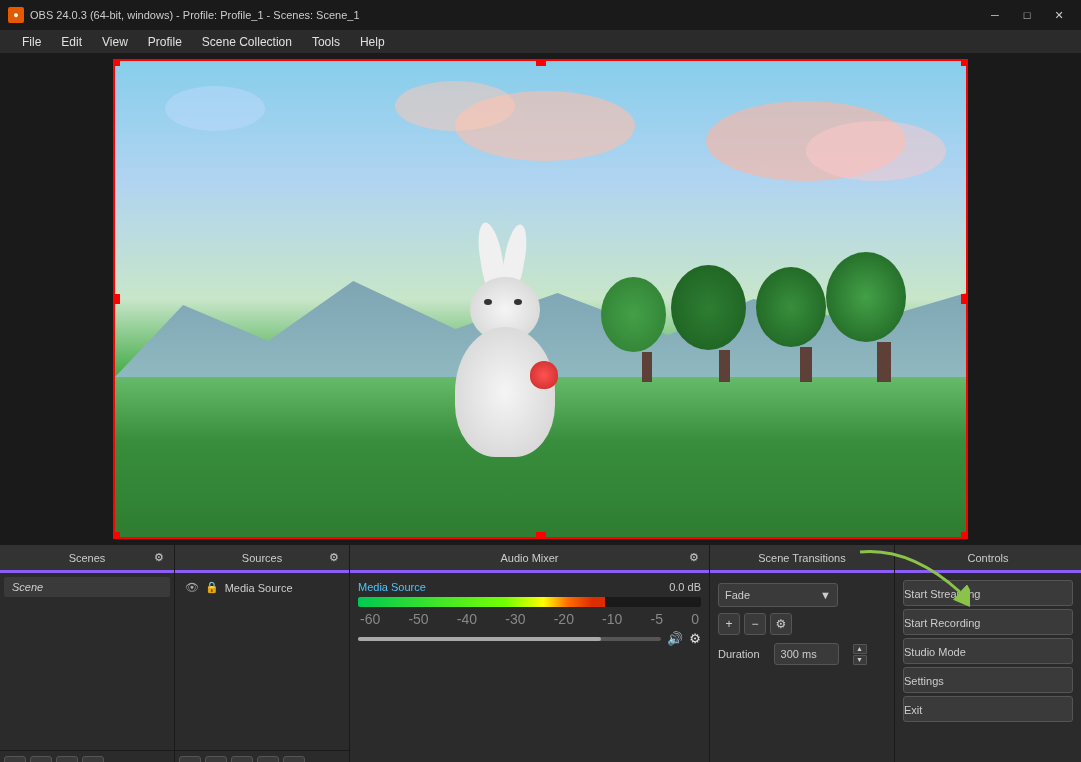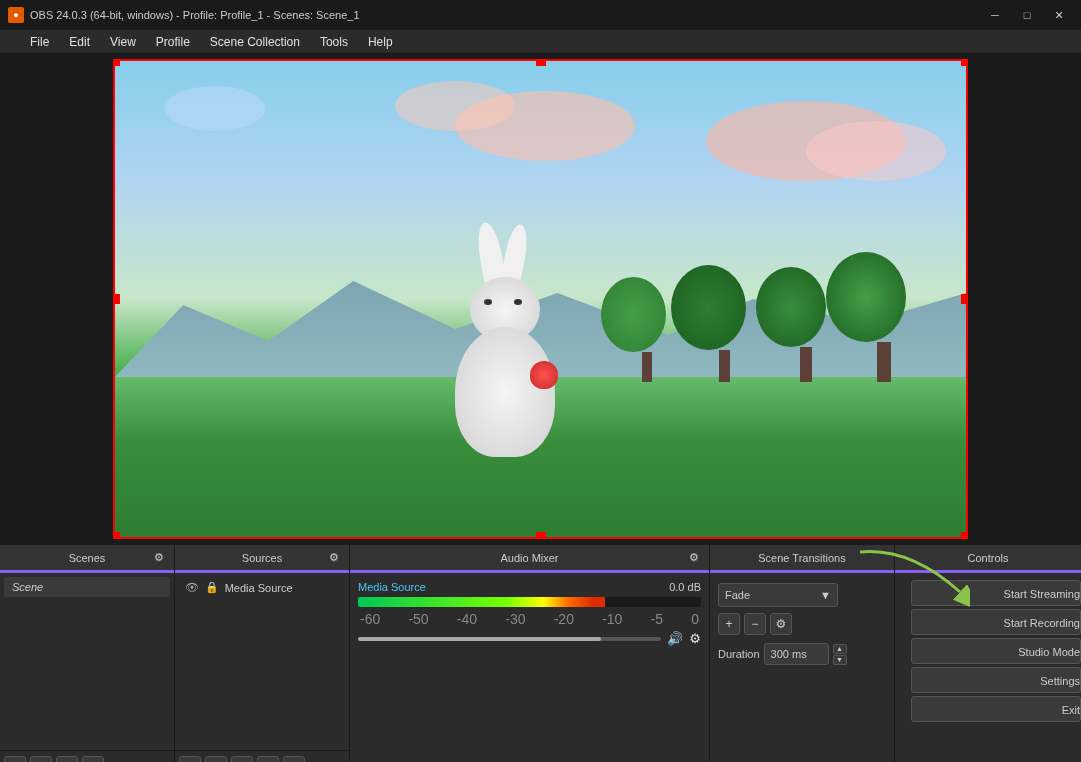--- a/index.html
+++ b/index.html
@@ -57,21 +57,21 @@
       justify-content: center;
       font-size: 11px;
     }
 
     
     #menu-bar {
       height: 24px;
       background: #2b2b2b;
       display: flex;
       align-items: center;
-      padding: 0 20px;
+      padding: 0 12px;
       border-bottom: 1px solid #1a1a1a;
     }
     .menu-item {
       padding: 2px 10px;
       cursor: pointer;
       font-size: 12px;
       color: #e0e0e0;
       border-radius: 2px;
     }
 
@@ -415,21 +415,21 @@
     .transition-btns {
       display: flex;
       align-items: center;
       gap: 4px;
       padding: 0 4px;
       margin-bottom: 4px;
     }
     .duration-row {
       display: flex;
       align-items: center;
-      gap: 4px;
+      gap: 14px;
       padding: 4px;
       font-size: 11px;
       color: #ccc;
     }
     .duration-input {
       height: 22px;
       background: #3a3a3a;
       border: 1px solid #555;
       border-radius: 3px;
       color: #ccc;
@@ -456,29 +456,29 @@
       align-items: center;
       justify-content: center;
       font-size: 7px;
       border-radius: 1px;
     }
 
     
     .ctrl-btn {
       display: block;
       width: calc(100% - 8px);
-      margin: 3px 12px;
+      margin: 3px 4px;
       height: 26px;
       background: #3a3a3a;
       border: 1px solid #555;
       border-radius: 3px;
       color: #ccc;
       font-size: 11px;
       cursor: pointer;
-      text-align: right;
+      text-align: left;
       line-height: 26px;
     }
 
     
     #green-arrow {
       position: absolute;
       top: 542px;
       left: 850px;
       pointer-events: none;
       z-index: 100;

